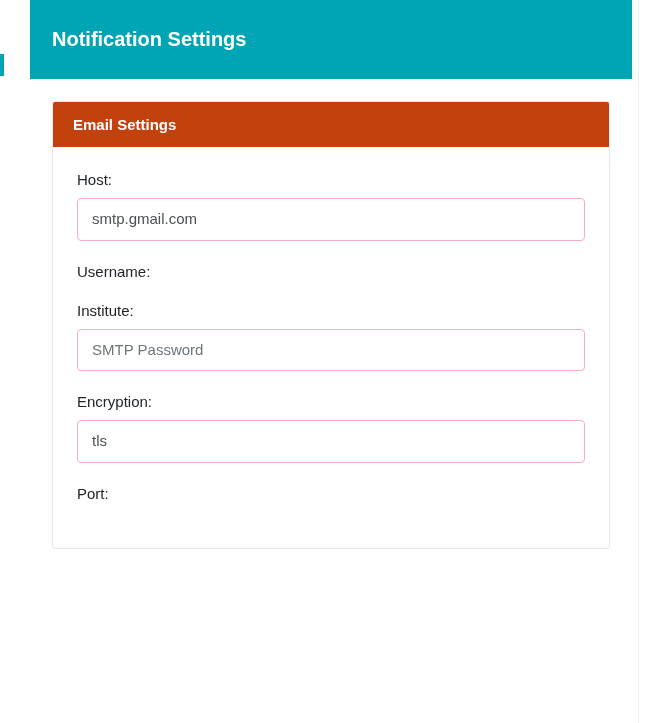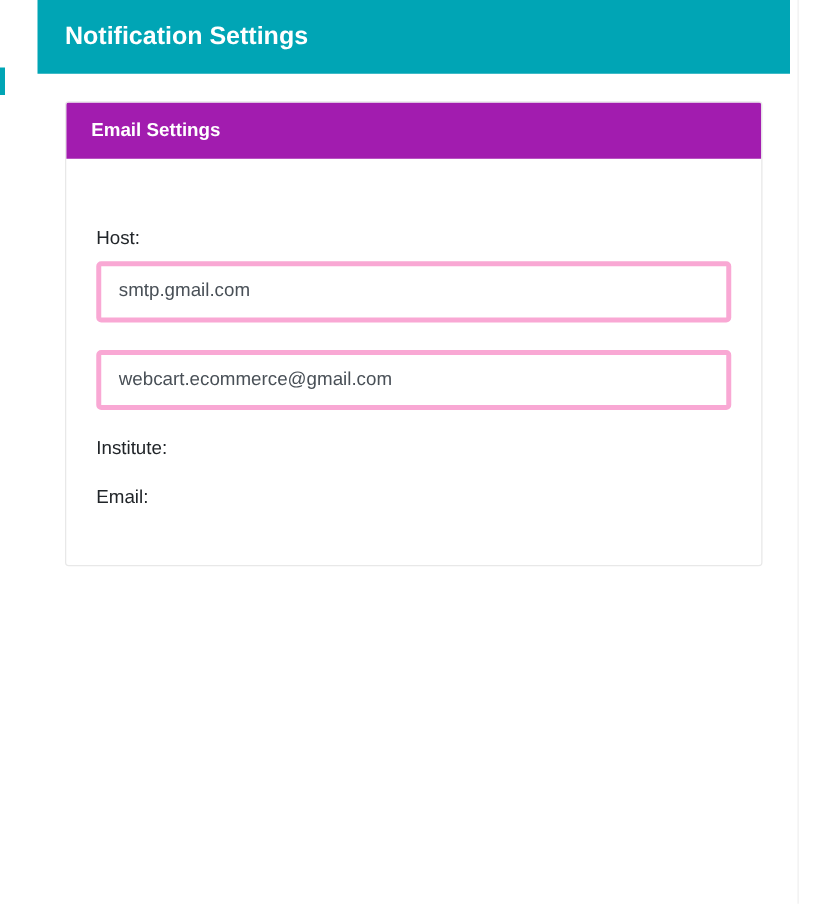--- a/index.html
+++ b/index.html
@@ -10,21 +10,21 @@
     body {
       font-family: "Segoe UI", Arial, sans-serif;
       background: #ffffff;
       width: 662px;
       height: 723px;
       overflow: hidden;
     }
     .page-header {
       background: #00a5b5;
       color: #ffffff;
-      padding: 18px 22px;
+      padding: 28px 22px;
       margin: 0 30px 0 30px;
     }
     .left-accent {
       position: absolute;
       left: 0;
       top: 54px;
       width: 4px;
       height: 22px;
       background: #00a5b5;
     }
@@ -33,46 +33,45 @@
       font-weight: 600;
     }
     .card {
       margin: 22px 52px 0 52px;
       border: 1px solid #e8e8e8;
       border-radius: 3px;
       overflow: hidden;
       background: #ffffff;
     }
     .card-header {
-      background: #a21caf;
+      background: #c2410c;
       color: #ffffff;
       padding: 14px 20px;
       font-size: 15px;
       font-weight: 600;
     }
     .card-body {
       padding: 24px 24px 24px 24px;
-      margin-top: 31px;
     }
     .form-group {
       margin-bottom: 22px;
     }
     .form-group label {
       display: block;
       font-size: 15px;
       color: #212529;
       margin-bottom: 10px;
     }
     .form-control {
       width: 100%;
       padding: 9px 14px;
       font-size: 15px;
       color: #495057;
       background: #ffffff;
-      border: 4px solid #f9a8d4;
+      border: 1px solid #f9a8d4;
       border-radius: 4px;
       line-height: 1.5;
       font-family: inherit;
     }
     .form-control::placeholder {
       color: #6c757d;
       opacity: 1;
     }
     .right-edge {
       position: absolute;
@@ -96,29 +95,34 @@
 <div class="card">
   <div class="card-header">Email Settings</div>
   <div class="card-body">
 
     <div class="form-group">
       <label>Host:</label>
       <input type="text" class="form-control" value="smtp.gmail.com" style="">
     </div>
 
     <div class="form-group">
-      <input type="text" class="form-control" value="webcart.ecommerce@gmail.com" style="">
+      <label>Username:</label>
     </div>
 
     <div class="form-group">
       <label>Institute:</label>
+      <input type="password" class="form-control" placeholder="SMTP Password" style="">
     </div>
 
+    <div class="form-group">
+      <label>Encryption:</label>
+      <input type="text" class="form-control" value="tls" style="">
+    </div>
 
     <div class="form-group">
-      <label>Email:</label>
+      <label>Port:</label>
     </div>
 
 
   </div>
 </div>
 
 <div class="right-edge"></div>
 
 </body></html>

